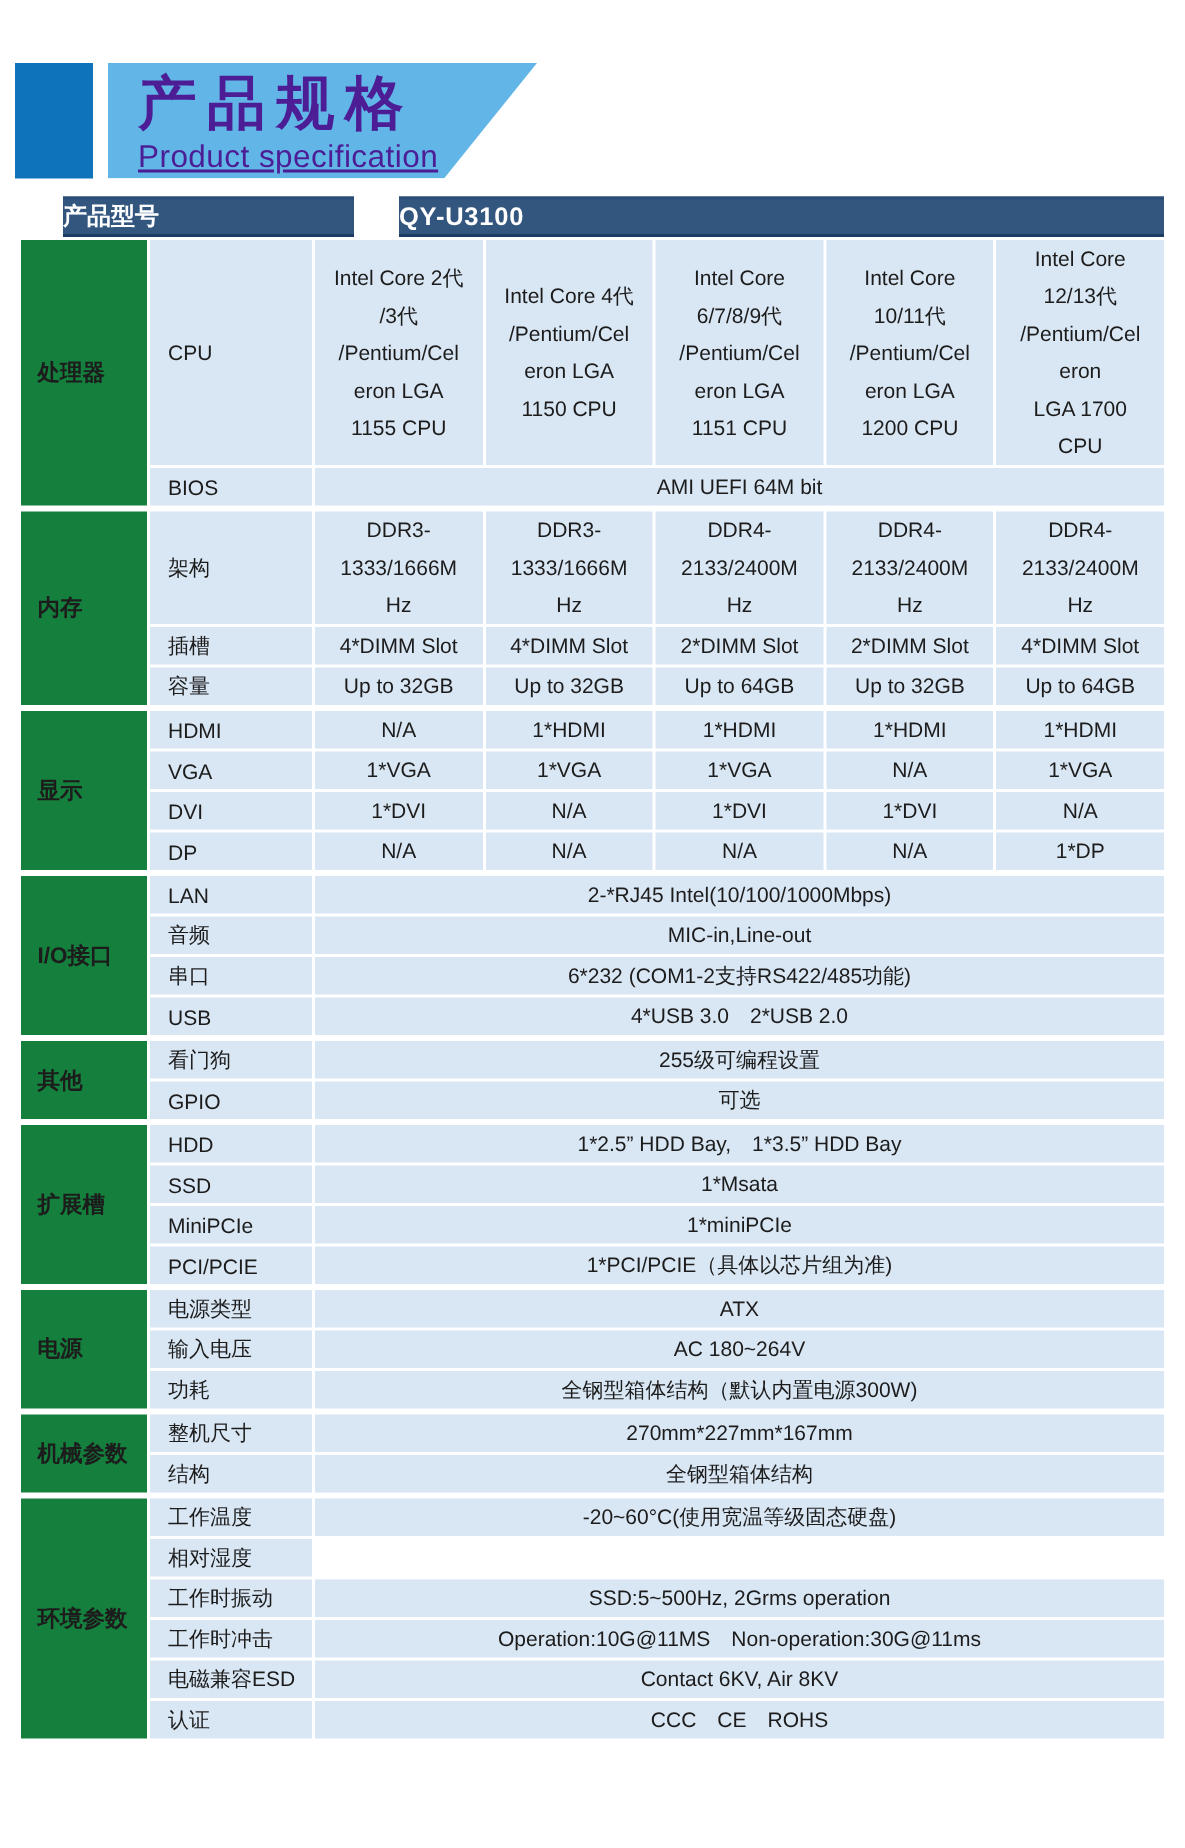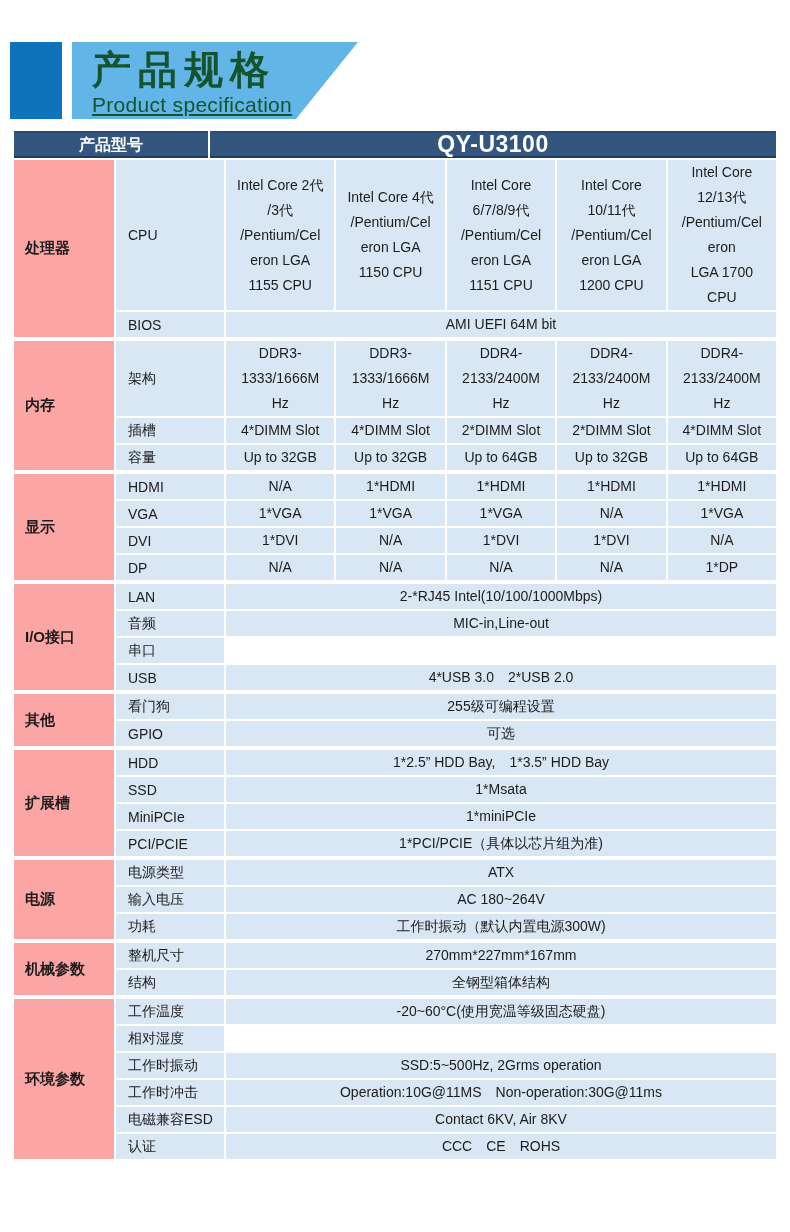--- a/index.html
+++ b/index.html
@@ -7,40 +7,40 @@
     width:790px; height:1232px; background:#ffffff;
     font-family:"Liberation Sans","DejaVu Sans",sans-serif;
     color:#1c1c1c; overflow:hidden;
   }
   
   .banner-wrap { display:flex; margin:42px 0 0 10px; height:77px; }
   .banner-square { width:52px; height:77px; background:#0e73bb; flex:none; }
   .banner-ribbon {
     margin-left:10px; width:286px; height:77px; background:#62b6e7;
     clip-path:polygon(0 0,100% 0,calc(100% - 62px) 100%,0 100%);
-    padding-left:20px; box-sizing:border-box; color:#14532d; flex:none;
+    padding-left:20px; box-sizing:border-box; color:#4c1d95; flex:none;
   }
   .banner-title { font-size:39px; font-weight:bold; letter-spacing:7px; line-height:50px; margin-top:3px; }
   .banner-subtitle { font-size:21px; line-height:19px; letter-spacing:0.3px;text-decoration:underline; }
 
   
   .spec-table { margin:12px 14px 0 14px; }
   .thead { display:flex; gap:2px; }
   .th {
-    background:#33567f; color:#fff; font-weight:bold; text-align:center;
+    background:#33567f; color:#fff; font-weight:bold; 
     height:23px; line-height:23px; font-size:16px;
-    border-top:2px solid #2a4d77; border-bottom:2px solid #1e3c63;
+    border-top:2px solid #2a4d77; border-bottom:2px solid #1e3c63;margin-left:28px;
   }
   .th-left { width:194px; flex:none; }
-  .th-right { flex:1; font-size:23px; letter-spacing:0.5px; }
+  .th-right { flex:1; font-size:17px; letter-spacing:0.5px; }
 
   .section { display:flex; gap:2px; margin-top:4px; }
   .section:first-of-type { margin-top:2px; }
   .group-cell {
-    width:100px; flex:none; background:#fca5a5;
+    width:84px; flex:none; background:#15803d;
     display:flex; align-items:center; padding-left:11px; box-sizing:border-box;
     font-weight:bold; font-size:15px;
   }
   .rows { flex:1; display:flex; flex-direction:column; gap:2px; }
   .row { display:flex; gap:2px; min-height:25px; }
   .label-cell {
     width:108px; flex:none; background:#d9e6f3;
     display:flex; align-items:center; padding-left:12px; box-sizing:border-box;
     font-size:14px;
   }
@@ -187,20 +187,21 @@
           <div class="row">
             <div class="label-cell">LAN</div>
             <div class="data-cell">2-*RJ45 Intel(10/100/1000Mbps)</div>
           </div>
           <div class="row">
             <div class="label-cell">音频</div>
             <div class="data-cell">MIC-in,Line-out</div>
           </div>
           <div class="row">
             <div class="label-cell">串口</div>
+            <div class="data-cell">6*232 (COM1-2支持RS422/485功能)</div>
           </div>
           <div class="row">
             <div class="label-cell">USB</div>
             <div class="data-cell">4*USB 3.0　2*USB 2.0</div>
           </div>
         </div>
       </div>
       <div class="section">
         <div class="group-cell">其他</div>
         <div class="rows">
@@ -241,21 +242,21 @@
           <div class="row">
             <div class="label-cell">电源类型</div>
             <div class="data-cell">ATX</div>
           </div>
           <div class="row">
             <div class="label-cell">输入电压</div>
             <div class="data-cell">AC 180~264V</div>
           </div>
           <div class="row">
             <div class="label-cell">功耗</div>
-            <div class="data-cell">工作时振动（默认内置电源300W)</div>
+            <div class="data-cell">全钢型箱体结构（默认内置电源300W)</div>
           </div>
         </div>
       </div>
       <div class="section">
         <div class="group-cell">机械参数</div>
         <div class="rows">
           <div class="row">
             <div class="label-cell">整机尺寸</div>
             <div class="data-cell">270mm*227mm*167mm</div>
           </div>

